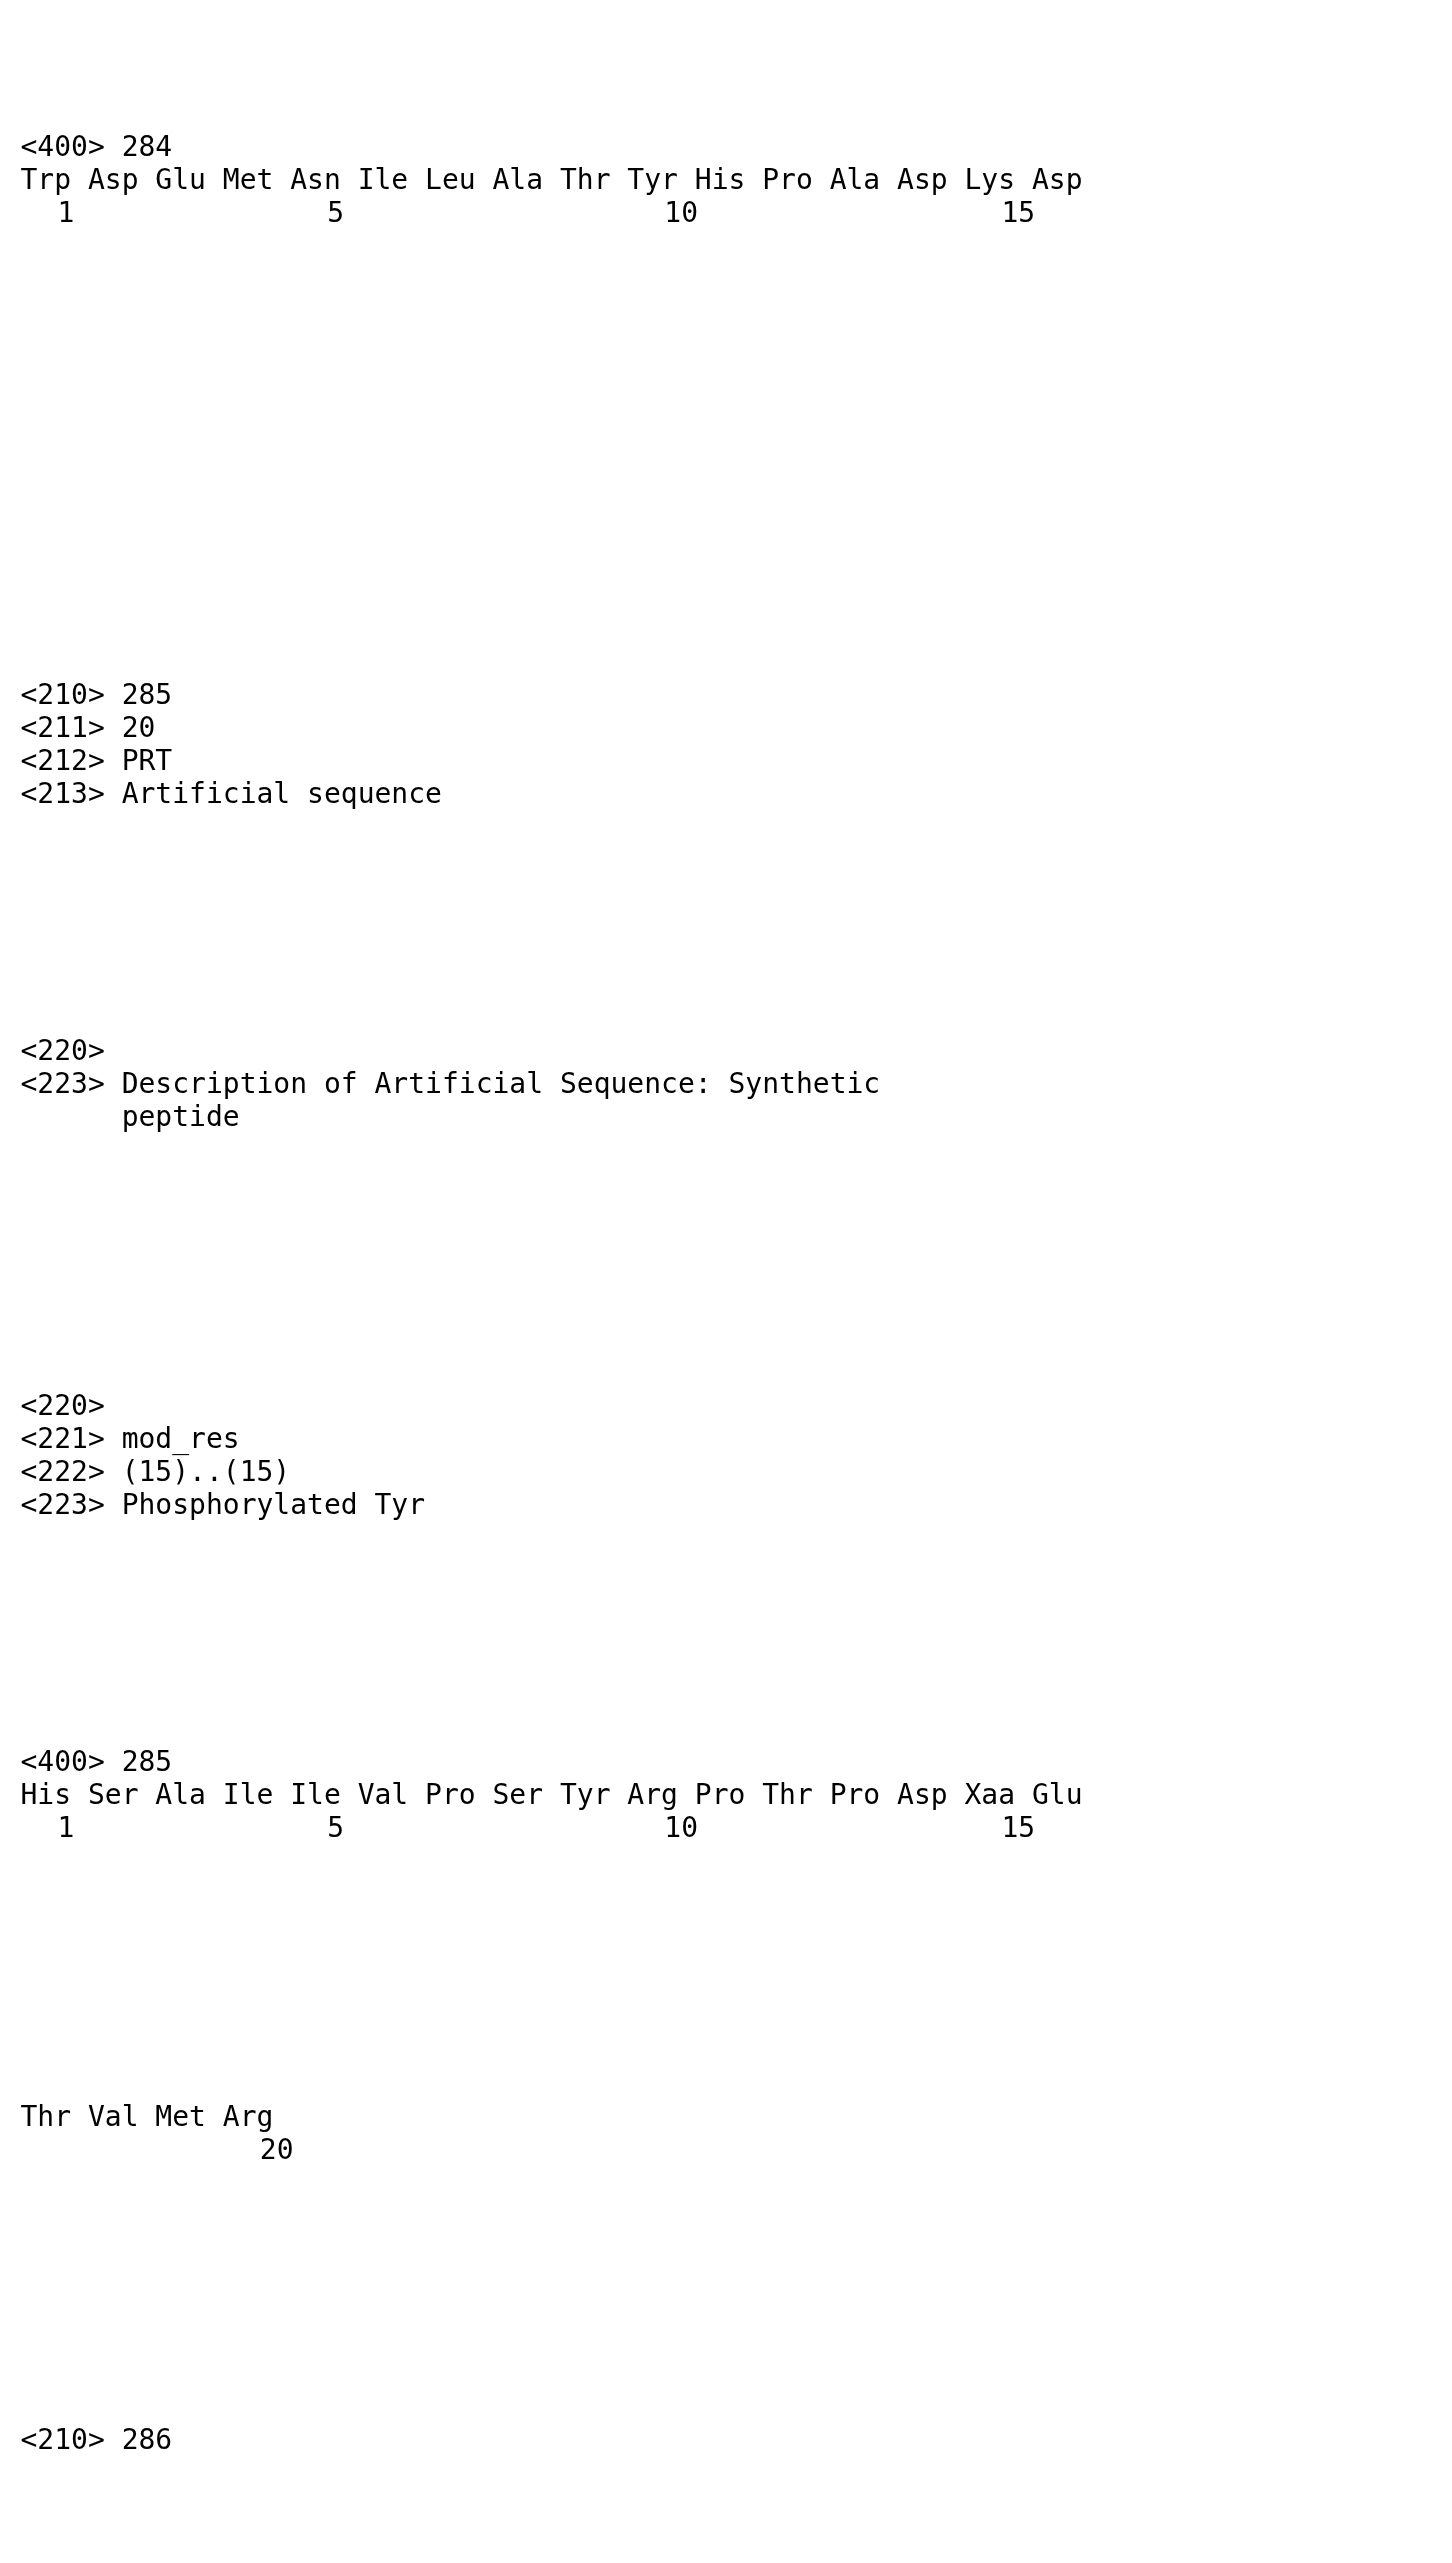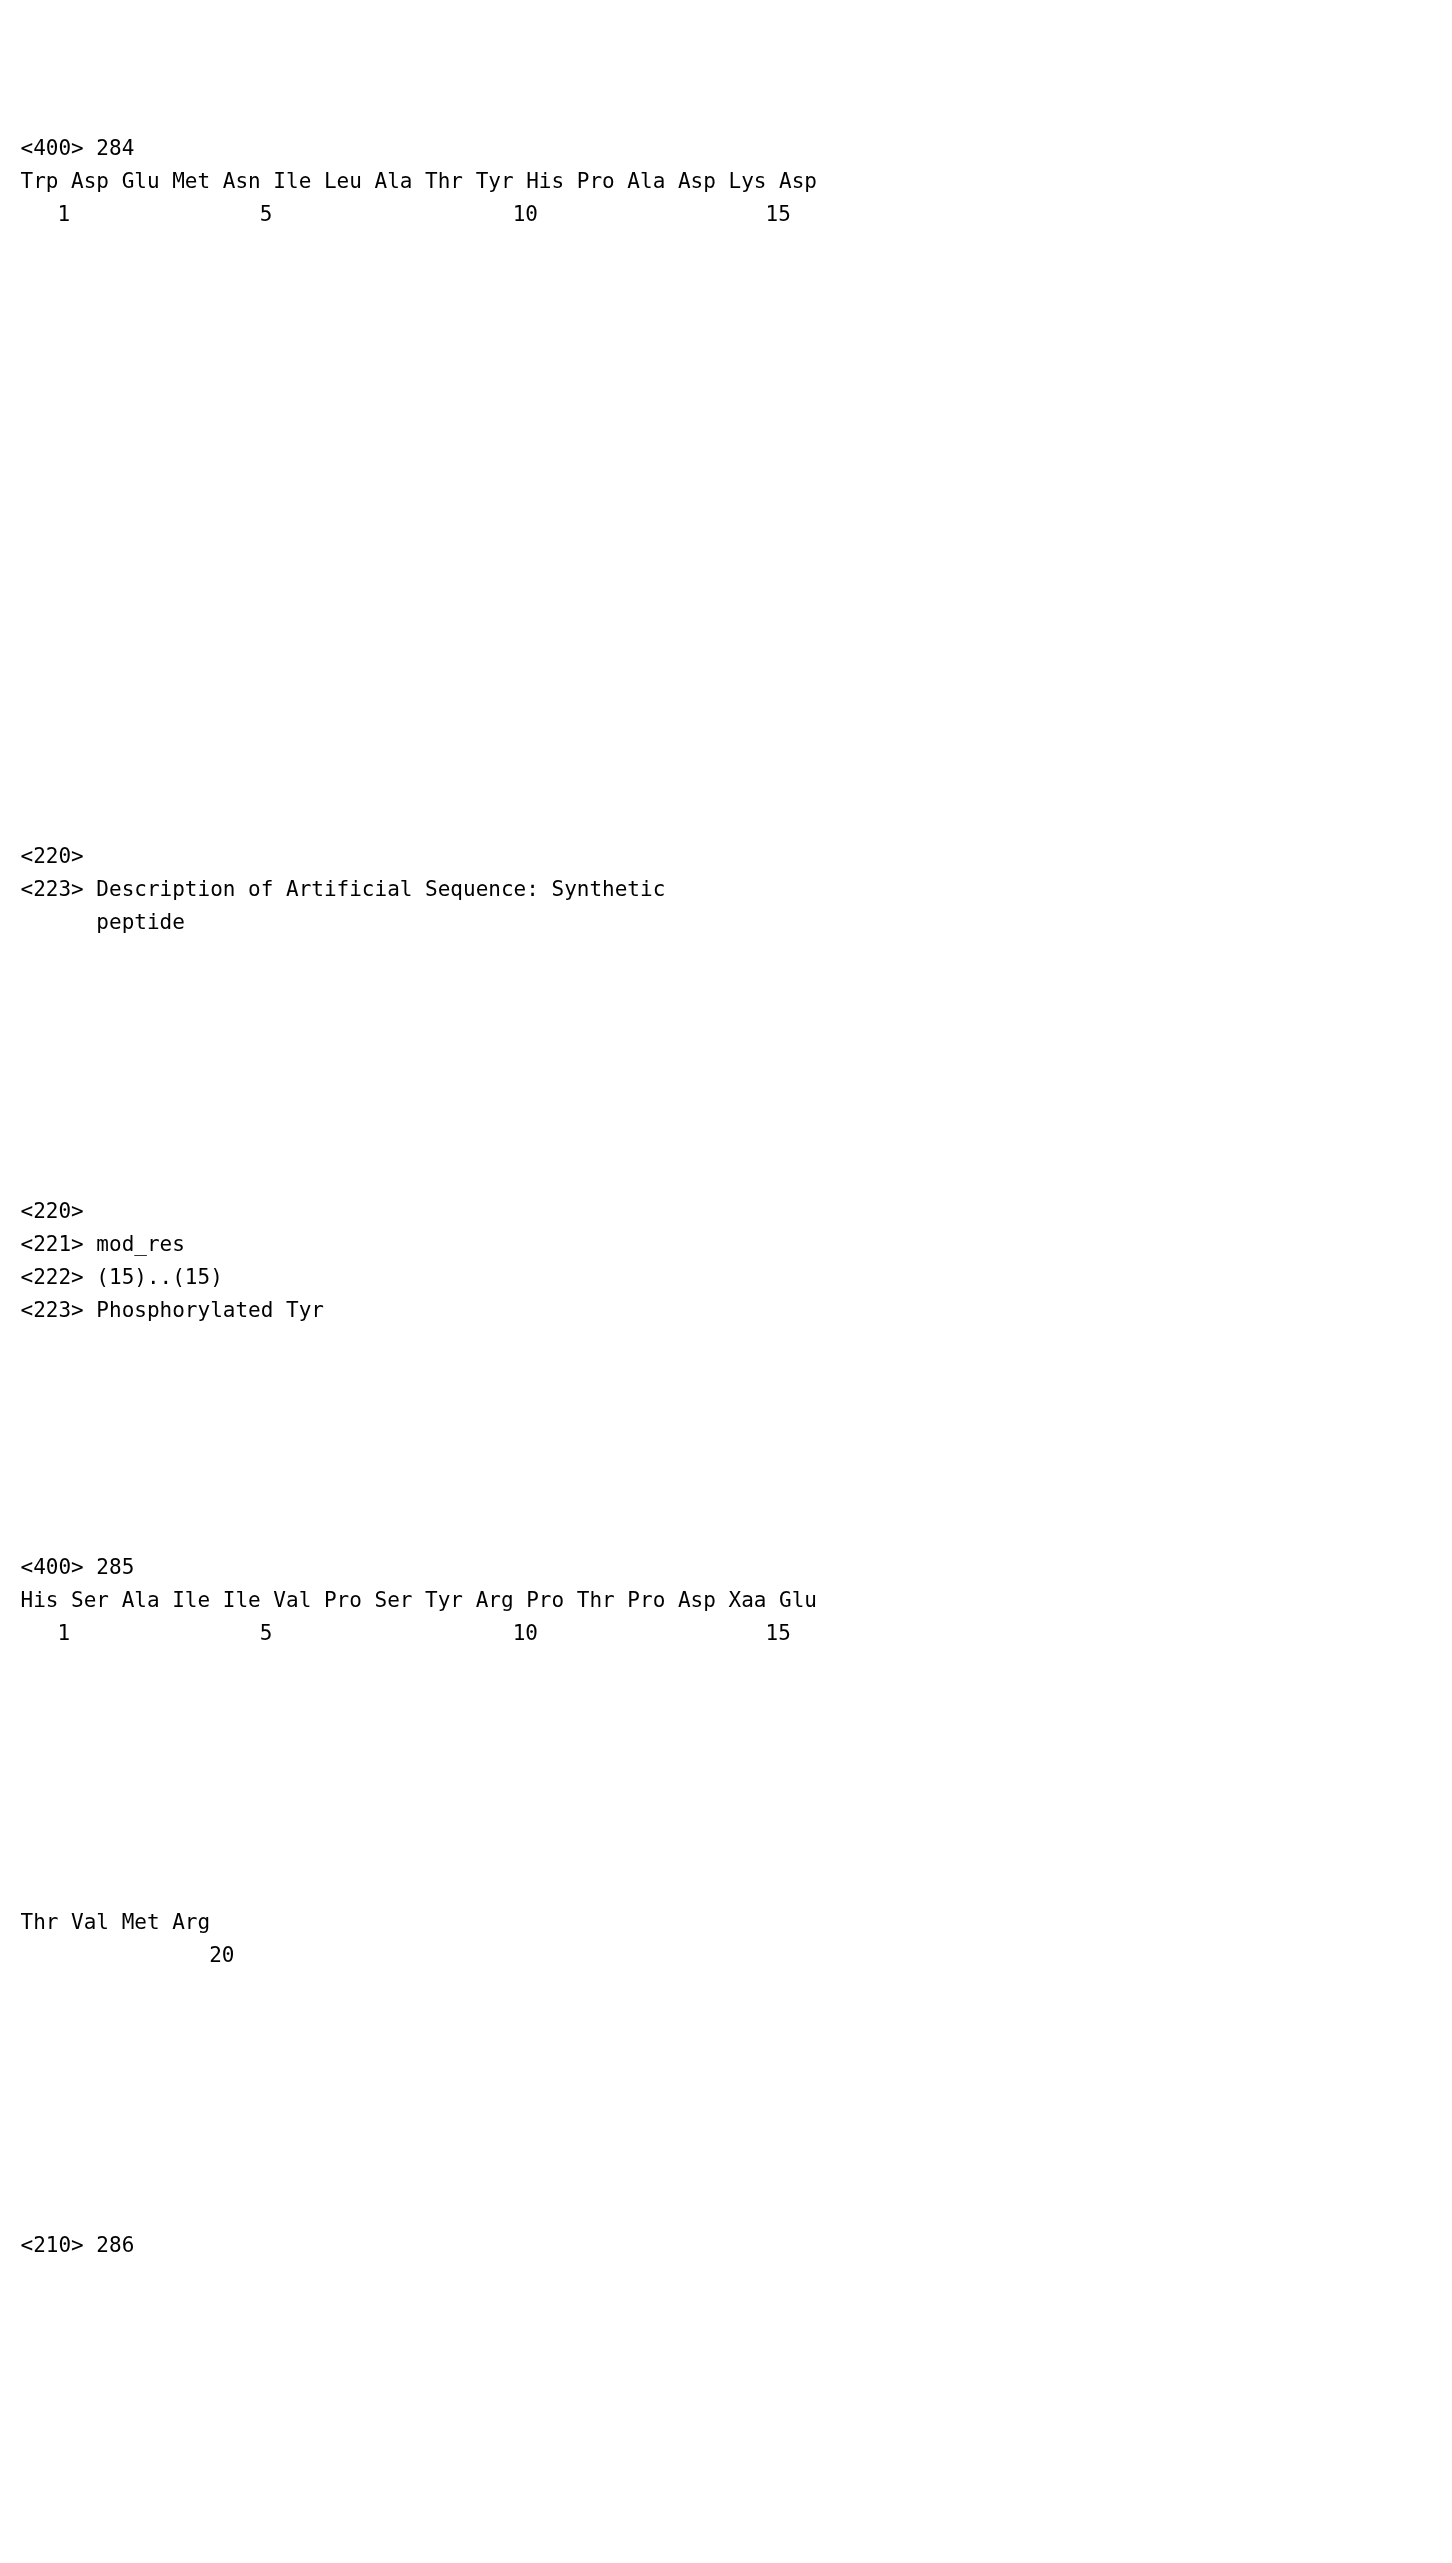--- a/index.html
+++ b/index.html
@@ -30,21 +30,21 @@
     margin: 0;
     padding: 0;
   }
   
   .gap-s { height: 32px; }
   .gap-m { height: 64px; }
   .gap-l { height: 65px; }
   .line {
     white-space: pre;
     font-family: "DejaVu Sans Mono", "Liberation Mono", monospace;
-    font-size: 21px;
+    font-size: 28px;
     line-height: 32px;
   }
   .seq-res {
     white-space: pre;
     margin-top: 32px;
   }
   .seq-num {
     white-space: pre;
     margin-left: 37px;
   }
@@ -57,20 +57,24 @@
 
     <pre class="blk"><span class="line">&lt;400&gt; 284</span>
 <span class="line seq-res">Trp Asp Glu Met Asn Ile Leu Ala Thr Tyr His Pro Ala Asp Lys Asp</span>
 <span class="line seq-num">1               5                   10                  15</span></pre>
 
     <div class="gap-m"></div>
 
 
     <div class="gap-l"></div>
 
+    <pre class="blk"><span class="line">&lt;210&gt; 285</span>
+<span class="line">&lt;211&gt; 20</span>
+<span class="line">&lt;212&gt; PRT</span>
+<span class="line">&lt;213&gt; Artificial sequence</span></pre>
 
     <div class="gap-s"></div>
 
     <pre class="blk"><span class="line">&lt;220&gt;</span>
 <span class="line">&lt;223&gt; Description of Artificial Sequence: Synthetic</span>
 <span class="line">      peptide</span></pre>
 
     <div class="gap-m"></div>
 
     <pre class="blk"><span class="line">&lt;220&gt;</span>

